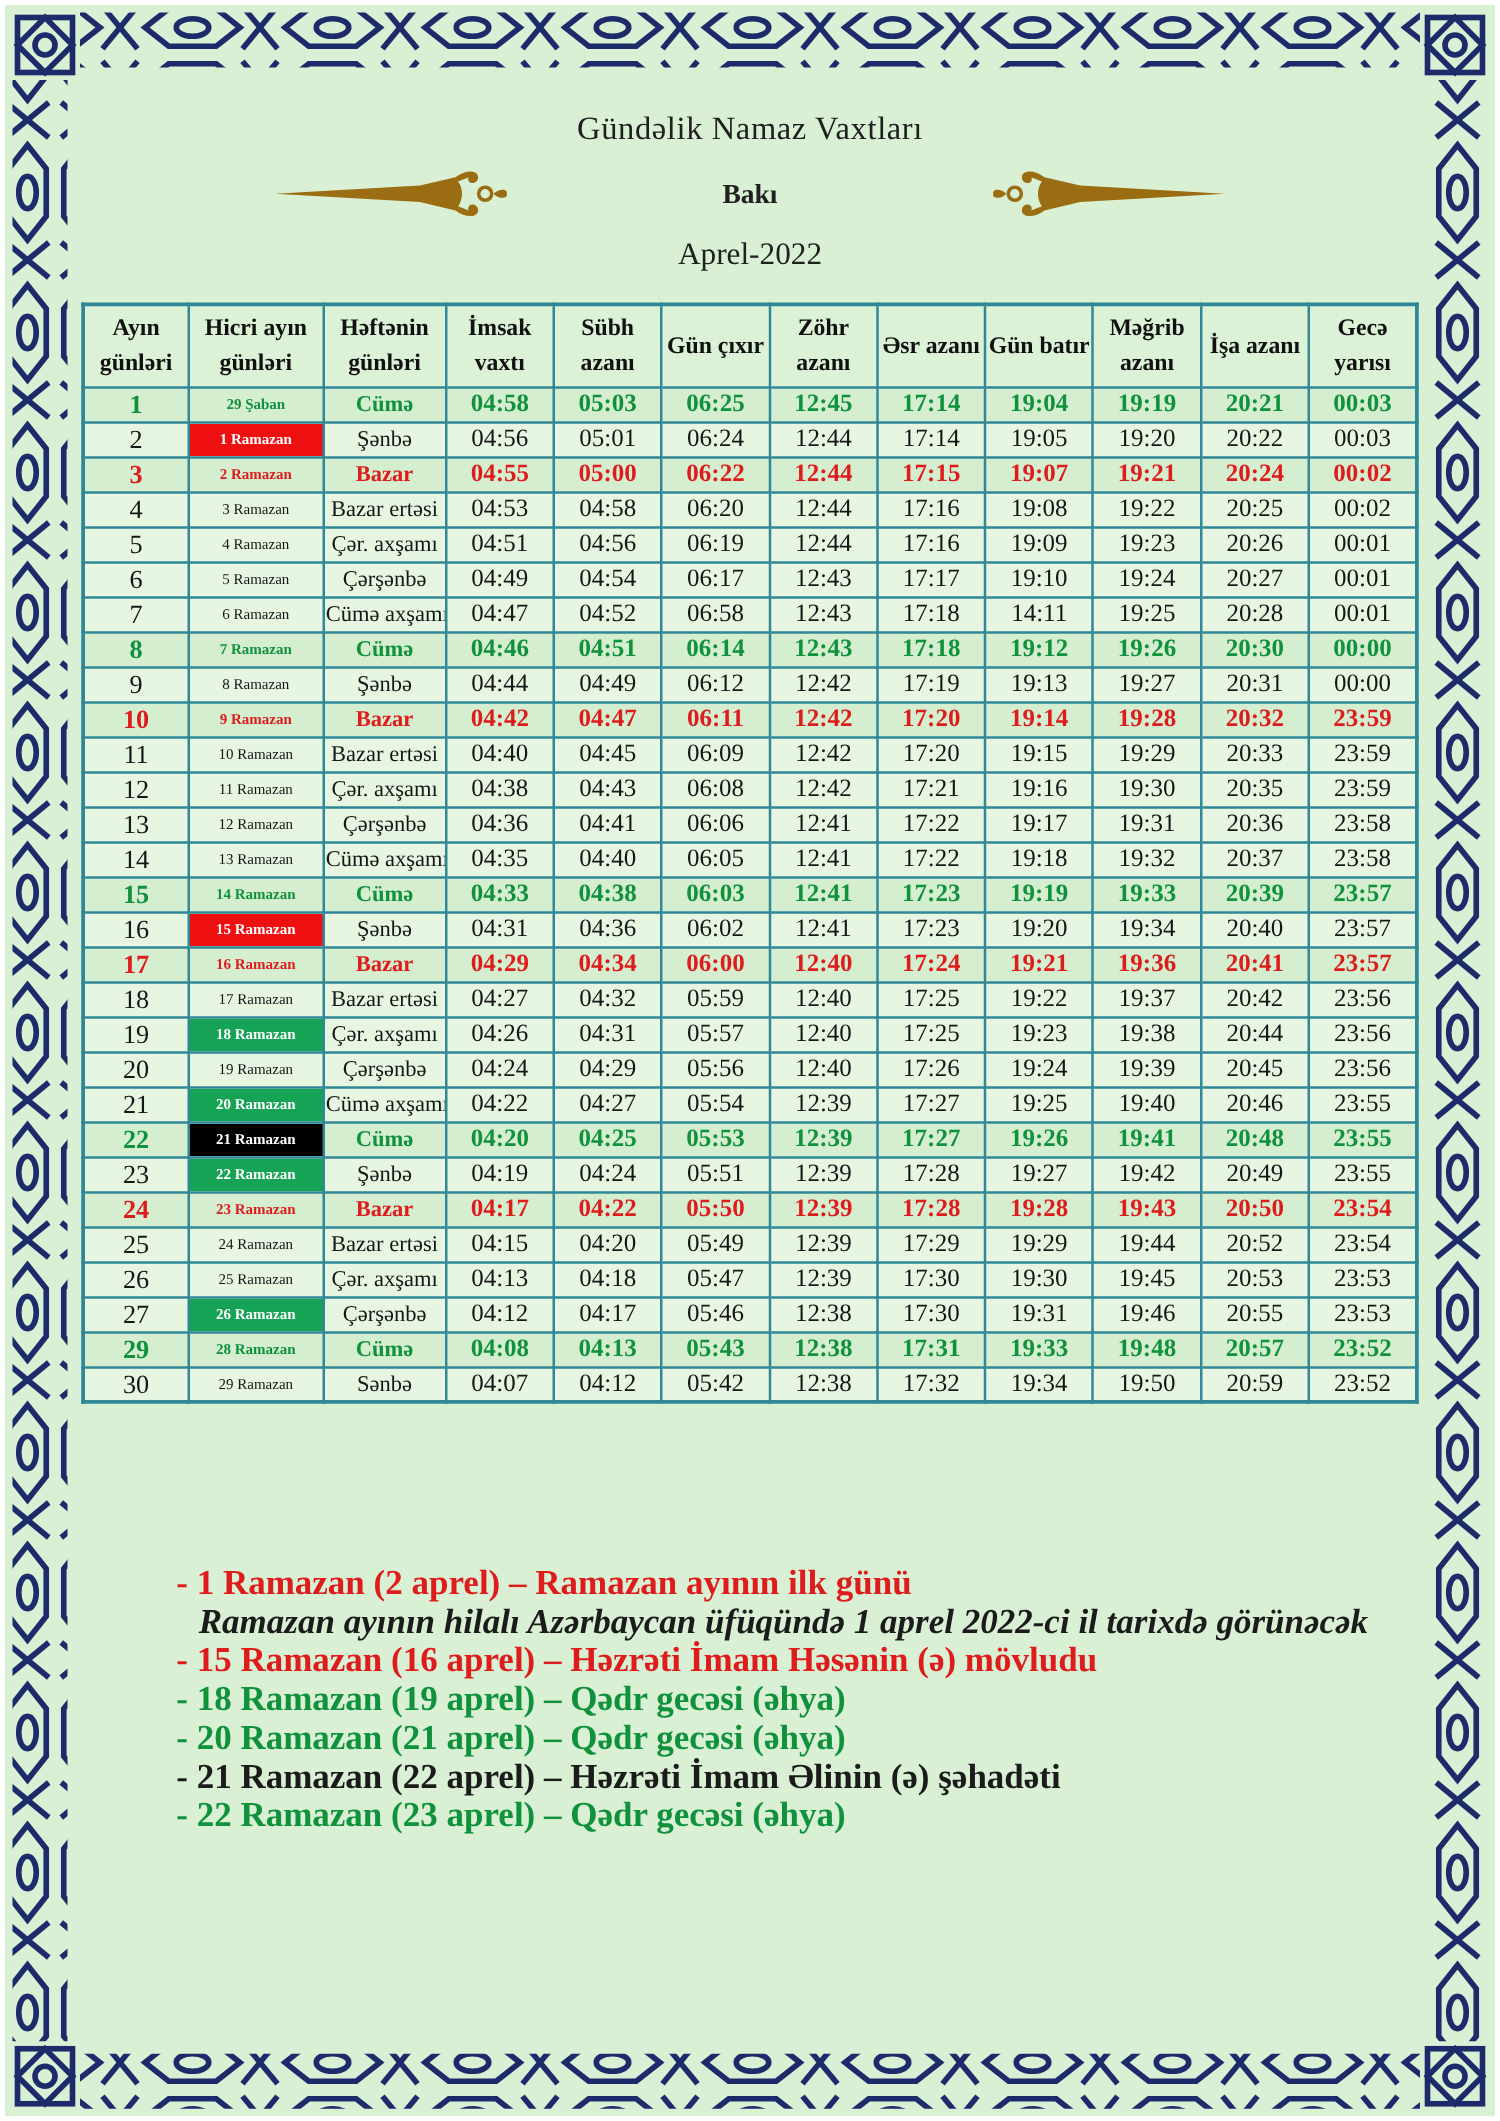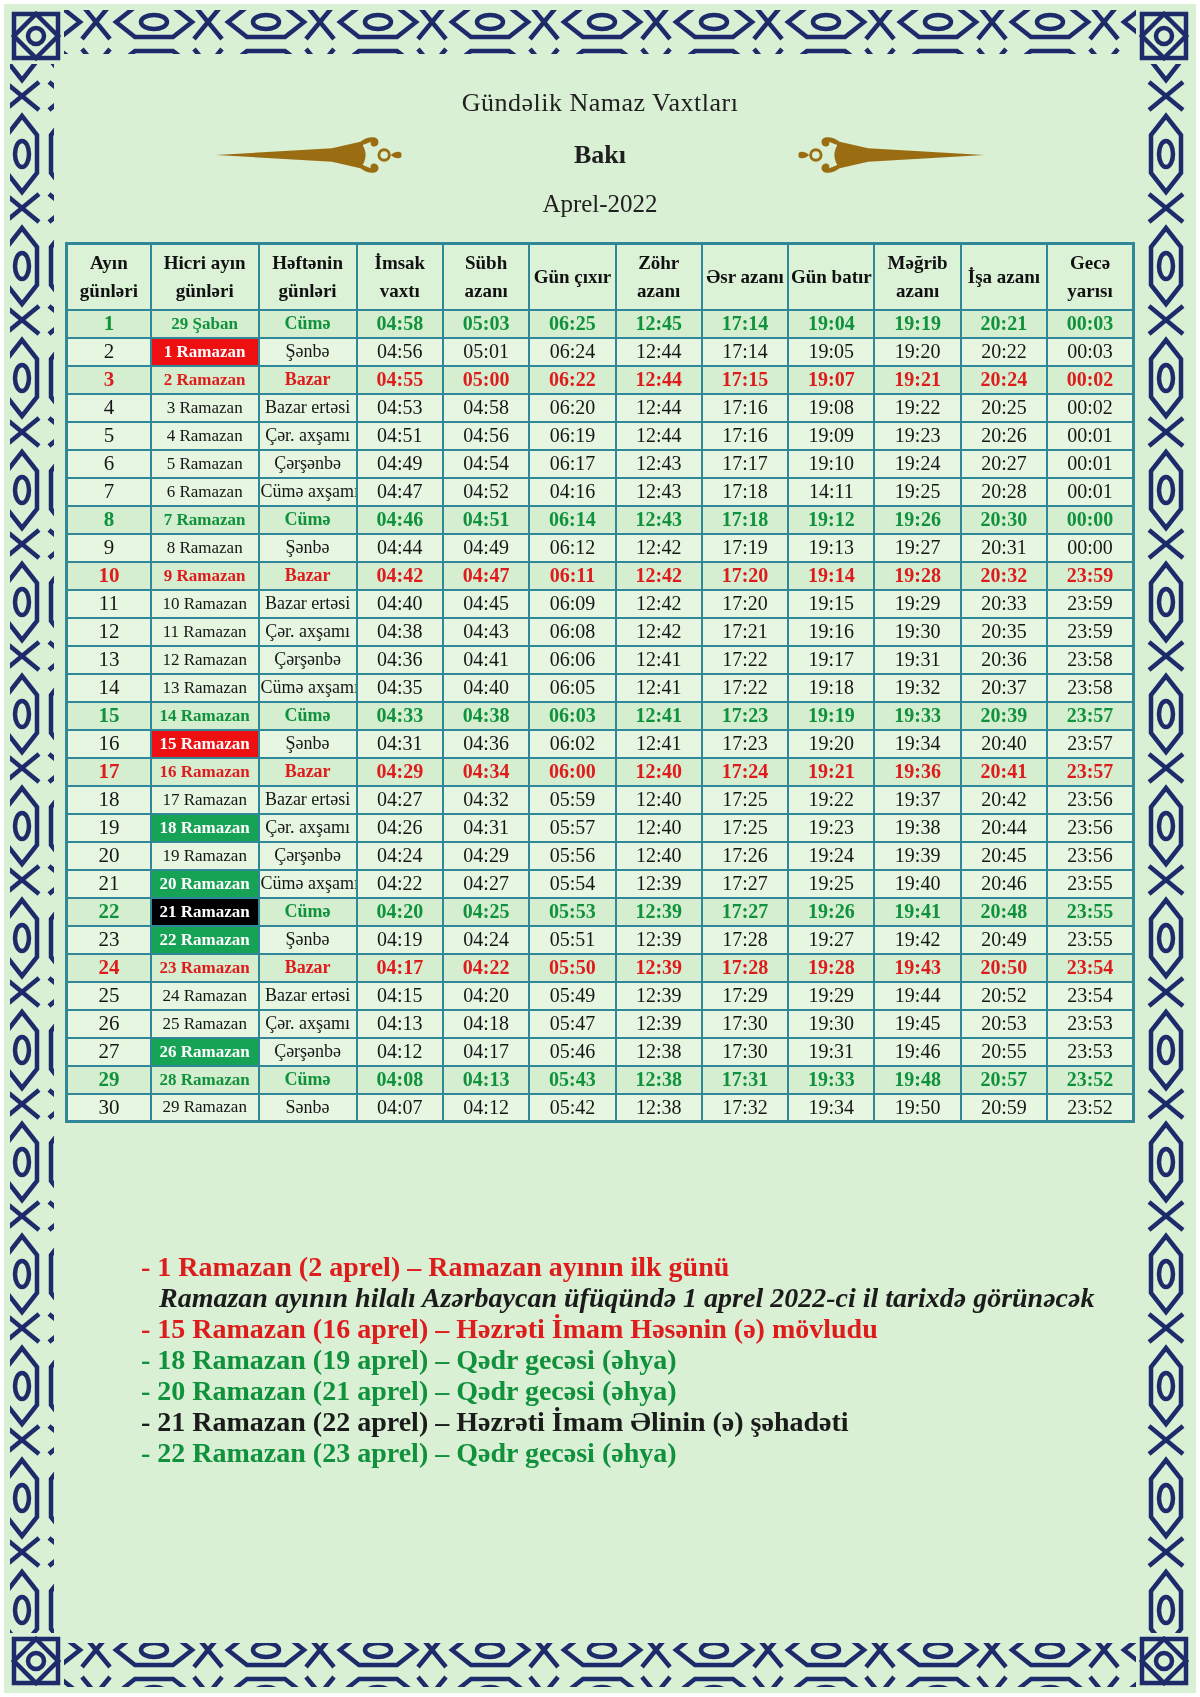--- a/index.html
+++ b/index.html
@@ -14,34 +14,34 @@
   .page-inner{position:absolute;inset:4px;background:var(--bg);}
   svg.frame{position:absolute;left:0;top:0;width:1200px;height:1697px;pointer-events:none;}
   .content{position:absolute;left:65px;top:60px;width:1070px;}
 
   
   .titles{text-align:center;color:#202020;}
   .main-title{margin-top:28px;font-size:26px;letter-spacing:.5px;}
   .city-row{margin-top:16px;display:grid;grid-template-columns:1fr auto 1fr;align-items:center;}
   .city-row .orn-left{justify-self:end;margin-right:168px;}
   .city-row .orn-right{justify-self:start;margin-left:168px;}
-  .city-title{font-size:26px;font-weight:bold;text-align:center;}
+  .city-title{font-size:22px;font-weight:bold;text-align:center;}
   .month-title{margin-top:14px;font-size:25px;}
 
   
   table{width:100%;margin-top:24px;border-collapse:collapse;table-layout:fixed;border:3px solid var(--border);background:var(--row-light);}
   th,td{border:2px solid var(--border);text-align:center;vertical-align:middle;overflow:hidden;white-space:nowrap;}
   th{height:66px;background:var(--header-bg);font-size:19px;font-weight:bold;color:#111;white-space:normal;line-height:1.45;padding:2px 1px;}
   td{height:28px;padding:0 1px;}
   col.c-day{width:7.9%;} col.c-hijri{width:10.1%;} col.c-week{width:9.2%;} col.c-time{width:8.09%;}
   tr.row-normal{background:var(--row-light);color:var(--text);}
   tr.row-green{background:var(--row-dark);color:var(--green);font-weight:bold;}
   tr.row-red{background:var(--row-dark);color:var(--red);font-weight:bold;}
   td.day-cell{font-size:21px;}
-  td.hijri-cell{font-size:17px;}
+  td.hijri-cell{font-size:12px;}
   td.weekday-cell{font-size:18px;}
   td.time-cell{font-size:20px;}
   tr.row-green td.hijri-cell, tr.row-red td.hijri-cell{font-weight:bold;}
   tr td.badge-red{background:var(--badge-red);color:#fff;font-weight:bold;}
   tr td.badge-green{background:var(--badge-green);color:#fff;font-weight:bold;margin-top:36px;}
   tr td.badge-black{background:var(--badge-black);color:#fff;font-weight:bold;}
 
   
   .notes{margin-top:128px;padding-left:76px;}
   .note{font-size:28px;font-weight:bold;line-height:31px;}
@@ -233,21 +233,21 @@
             <td class="time-cell">19:24</td>
             <td class="time-cell">20:27</td>
             <td class="time-cell">00:01</td>
           </tr>
           <tr class="row-normal">
             <td class="day-cell">7</td>
             <td class="hijri-cell">6 Ramazan</td>
             <td class="weekday-cell">Cümə axşamı</td>
             <td class="time-cell">04:47</td>
             <td class="time-cell">04:52</td>
-            <td class="time-cell">04:16</td>
+            <td class="time-cell">06:58</td>
             <td class="time-cell">12:43</td>
             <td class="time-cell">17:18</td>
             <td class="time-cell">14:11</td>
             <td class="time-cell">19:25</td>
             <td class="time-cell">20:28</td>
             <td class="time-cell">00:01</td>
           </tr>
           <tr class="row-green">
             <td class="day-cell">8</td>
             <td class="hijri-cell">7 Ramazan</td>

